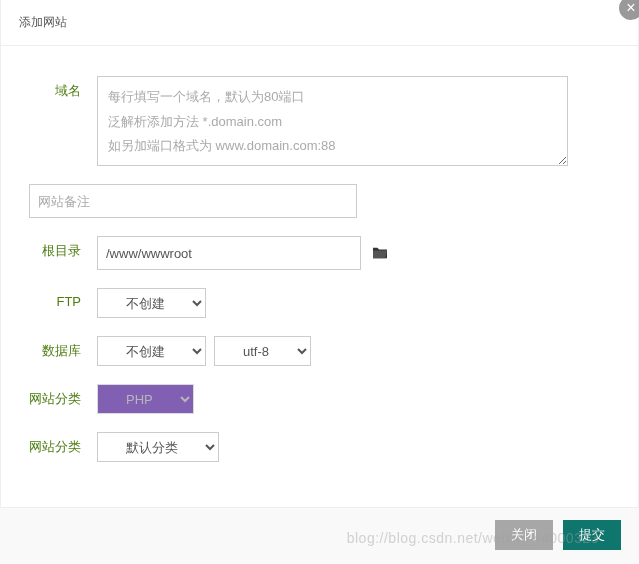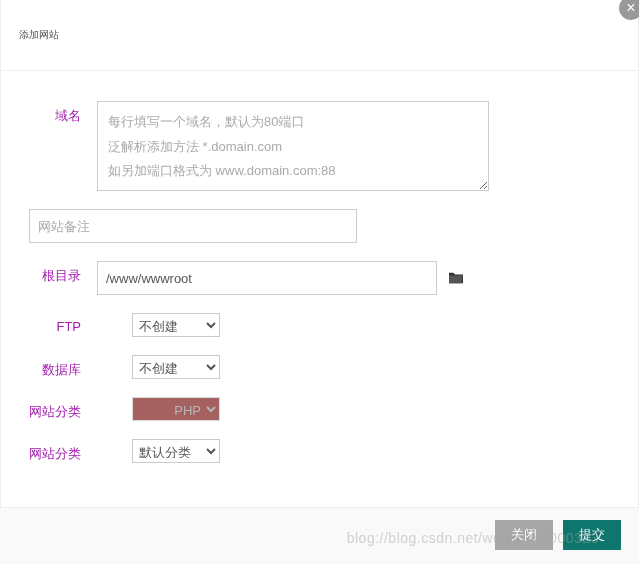--- a/index.html
+++ b/index.html
@@ -13,24 +13,24 @@
   position: relative;
 }
 .modal {
   width: 100%;
   height: 100%;
   border: 1px solid #eee;
   border-top: none;
   box-shadow: 0 1px 4px rgba(0,0,0,0.08);
 }
 .modal-header {
-  padding: 28px 18px;
+  padding: 14px 18px;
   border-bottom: 1px solid #eee;
   color: #555;
-  font-size: 10px;
+  font-size: 12px;
 }
 .close-btn {
   position: absolute;
   top: -4px;
   right: -4px;
   width: 24px; height: 24px;
   border-radius: 50%;
   background: #999;
   color: #fff;
   font-size: 16px;
@@ -43,70 +43,68 @@
   padding: 30px 28px 10px 28px;
 }
 .form-row {
   display: flex;
   align-items: flex-start;
   margin-bottom: 18px;
 }
 .form-label {
   width: 68px;
   text-align: right;
-  color: #a21caf;
+  color: #4d7c0f;
   padding-top: 6px;
   padding-right: 16px;
   font-size: 13px;
 }
 .form-control {
   flex: 1;
   display: flex;
   align-items: center;
   gap: 8px;
 }
 textarea {
-  width: 392px;
+  width: 471px;
   height: 90px;
   border: 1px solid #ccc;
   padding: 8px 10px;
   font-family: inherit;
   font-size: 13px;
   color: #333;
   resize: both;
   line-height: 1.9;
 }
 textarea::placeholder { color: #aaa; }
 input[type="text"] {
   border: 1px solid #ccc;
   padding: 16px 8px;
   font-family: inherit;
   font-size: 13px;
   color: #555;
   height: 30px;
 }
 input[type="text"]::placeholder { color: #aaa; }
 .input-note { width: 328px; }
-.input-root { width: 340px; }
+.input-root { width: 264px; }
 select {
   border: 1px solid #ccc;
-  padding: 4px 2px;
+  padding: 4px 24px;
   font-family: inherit;
   font-size: 13px;
   color: #555;
-  height: 24px;
+  height: 30px;
   background: #fff;
   min-width: 88px;
-  margin-left: 35px;
 }
 select.disabled {
-  background: #7f1d1d;
+  background: #4c1d95;
   color: #999;
   cursor: not-allowed;
-  text-align: right;
 }
 .folder-icon {
   display: inline-block;
   width: 18px;
   height: 14px;
   margin-left: 2px;
   cursor: pointer;
 }
 .modal-footer {
   position: absolute;
@@ -194,20 +192,23 @@
         </select>
       </div>
     </div>
 
     <div class="form-row">
       <div class="form-label">数据库</div>
       <div class="form-control">
         <select>
           <option>不创建</option>
         </select>
+        <select>
+          <option>utf-8</option>
+        </select>
       </div>
     </div>
 
     <div class="form-row">
       <div class="form-label">网站分类</div>
       <div class="form-control">
         <select class="disabled" disabled="">
           <option>PHP</option>
         </select>
       </div>

